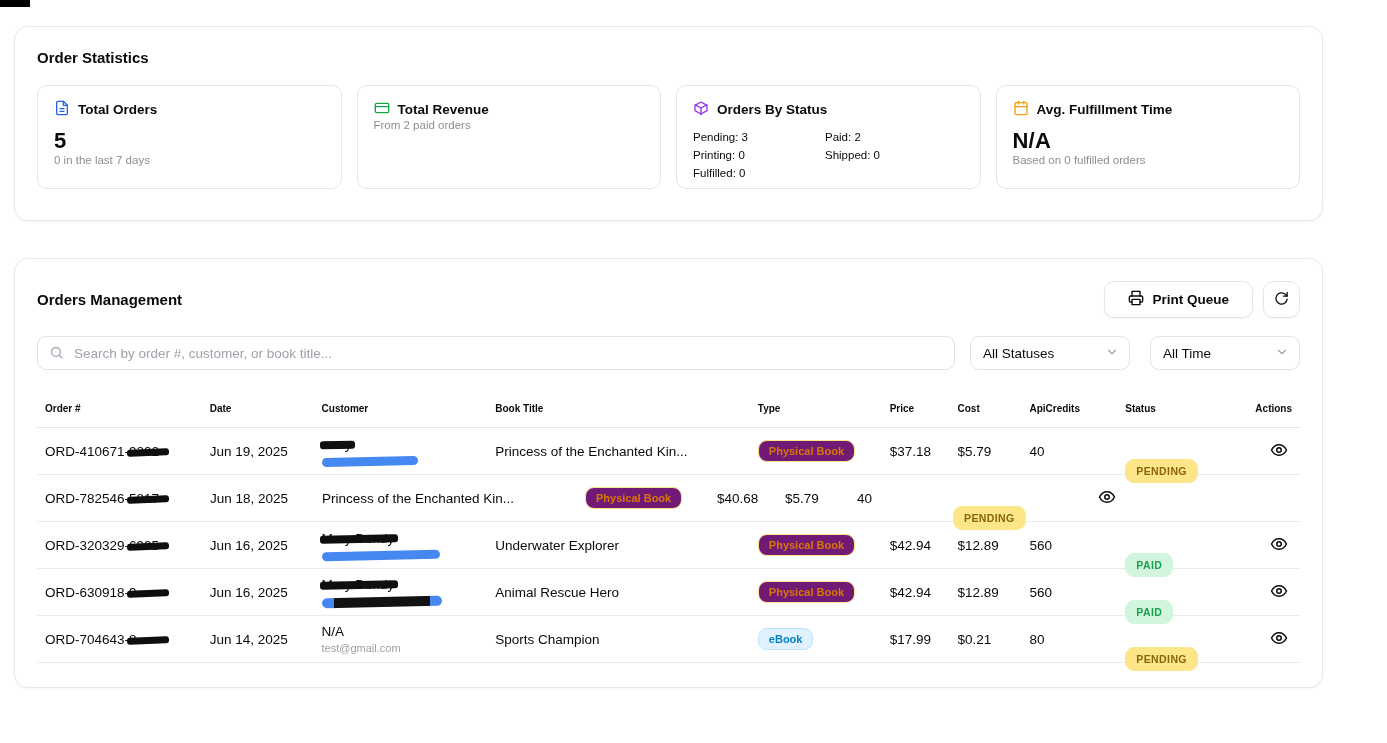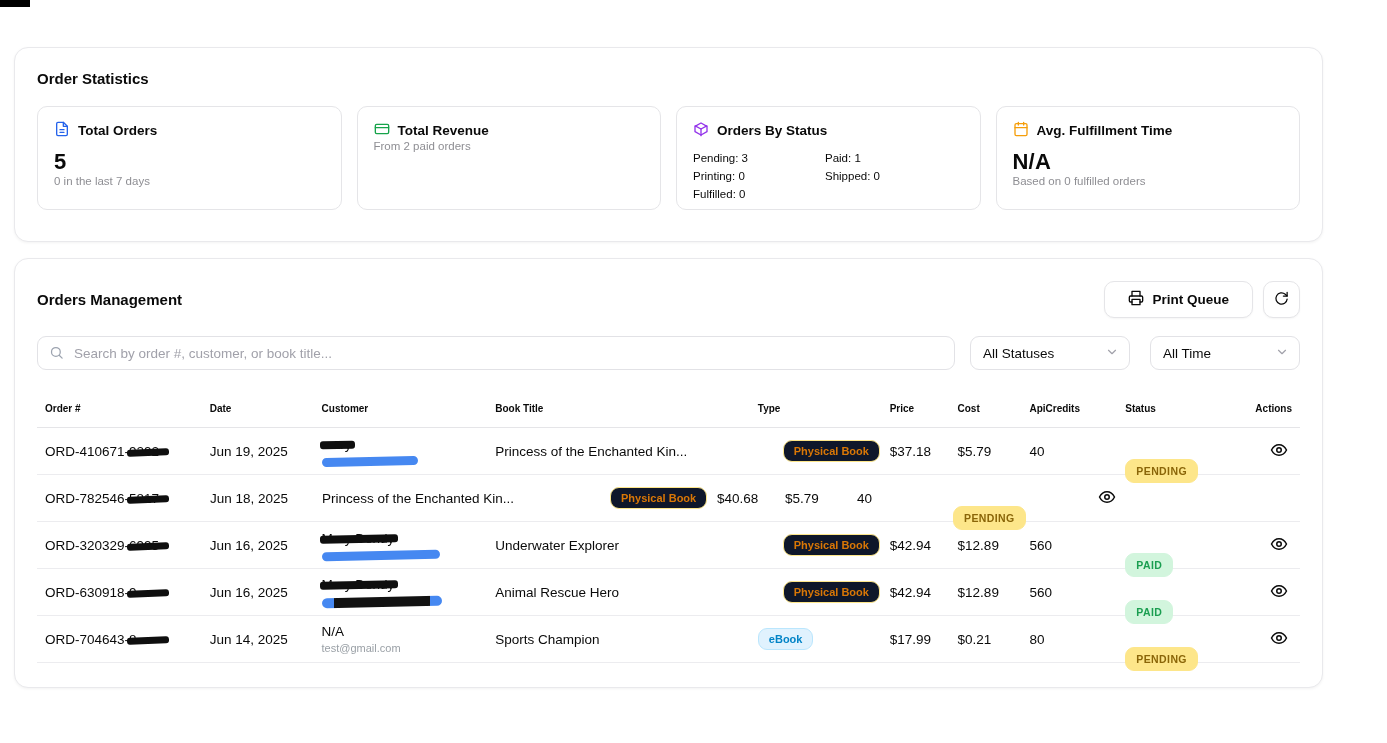--- a/index.html
+++ b/index.html
@@ -8,21 +8,21 @@
     background: #ffffff; color: #0a0a0a;
     font-family: "Liberation Sans", sans-serif;
   }
   .corner-artifact { position:absolute; top:0; left:0; width:30px; height:7px; background:#000; }
 
   .card {
     position: absolute; left: 14px; width: 1309px; background: #fff;
     border: 1px solid #e9e9ec; border-radius: 14px;
     box-shadow: 0 1px 3px rgba(0,0,0,.05); padding: 22px;
   }
-  #stats-card { top: 47px; height: 195px; }
+  #stats-card { top: 26px; height: 195px; }
   #orders-card { top: 258px; height: 430px; }
 
   .section-title { font-size: 15px; font-weight: 700; margin: 0; line-height: 18px; }
 
   
   .stat-grid { display: flex; gap: 15px; margin-top: 18px; }
   .stat { width: 306px; height: 104px; border: 1px solid #e5e5e8; border-radius: 10px; padding: 14px 16px; background:#fff; }
   .stat-head { display: flex; align-items: center; gap: 8px; font-size: 13.5px; font-weight: 600; }
   .stat-value { font-size: 22px; font-weight: 800; margin-top: 9px; letter-spacing: .2px; }
   .stat-sub { font-size: 11.5px; color: #8e8e93; }
@@ -90,21 +90,21 @@
     content: ""; position: absolute; left: -2px; right: -3px; top: 5px; height: 7px;
     background: #0f0f0f; border-radius: 3px; transform: rotate(-2deg);
   }
   .suffix.scribbled { min-width: 37px; }
   .cust-name.scribbled::after { top: 4px; height: 8px; transform: rotate(-1deg); }
 
   .badge {
     display: inline-block; font-size: 11px; font-weight: 600; line-height: 14px;
     padding: 3px 10px; border-radius: 9px; border: 1px solid transparent; white-space: nowrap;
   }
-  .badge-physical { background: #0f172a; border-color: #fde68a; color: #d97706; margin-left: 25px; }
+  .badge-physical { background: #701a75; border-color: #fde68a; color: #d97706; }
   .badge-ebook    { background: #e0f2fe; border-color: #bae6fd; color: #0284c7; }
   .badge-status   { font-size: 10.5px; font-weight: 700; letter-spacing: .4px; padding: 4px 10px; margin-top: 40px; }
   .badge-pending  { background: #fde68a; border-color: #fde68a; color: #8a6508; }
   .badge-paid     { background: #d2f5dd; border-color: #d2f5dd; color: #1a9e50; }
 
   .eye-btn { background: none; border: none; padding: 4px; cursor: pointer; display: flex; align-items: center; }
 </style>
 </head>
 <body>
 
@@ -148,21 +148,21 @@
             </svg></span>
         <span>Orders By Status</span>
       </div>
       <div class="status-cols">
         <div class="col col-left">
           <div>Pending: 3</div>
           <div>Printing: 0</div>
           <div>Fulfilled: 0</div>
         </div>
         <div class="col">
-          <div>Paid: 1</div>
+          <div>Paid: 2</div>
           <div>Shipped: 0</div>
         </div>
       </div>
     </div>
 
     <div class="stat">
       <div class="stat-head">
         <span><svg width="16" height="16" viewBox="0 0 24 24" fill="none" stroke="#f59e0b" stroke-width="2" stroke-linecap="round" stroke-linejoin="round">
               <rect x="3" y="4" width="18" height="18" rx="2"></rect>
               <path d="M16 2v4M8 2v4M3 10h18"></path>

